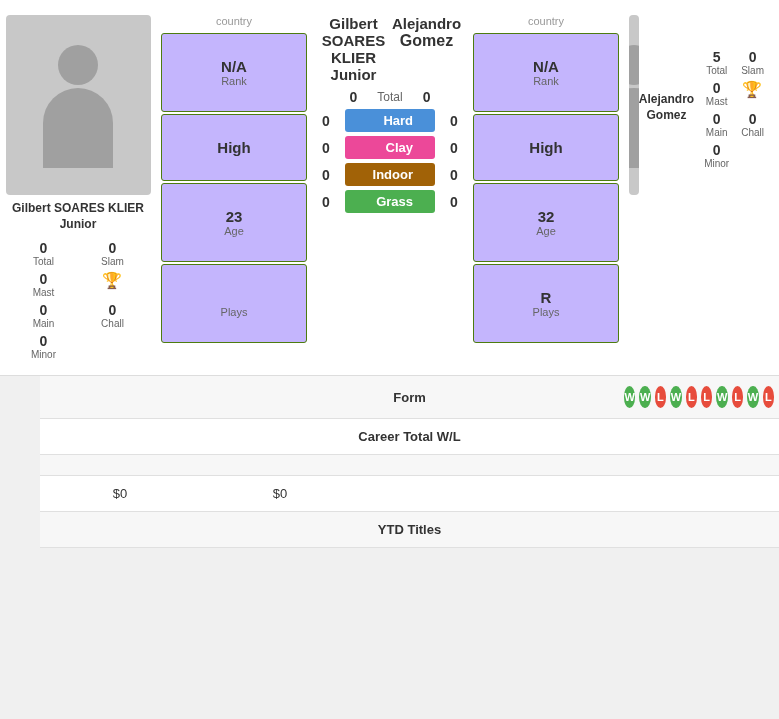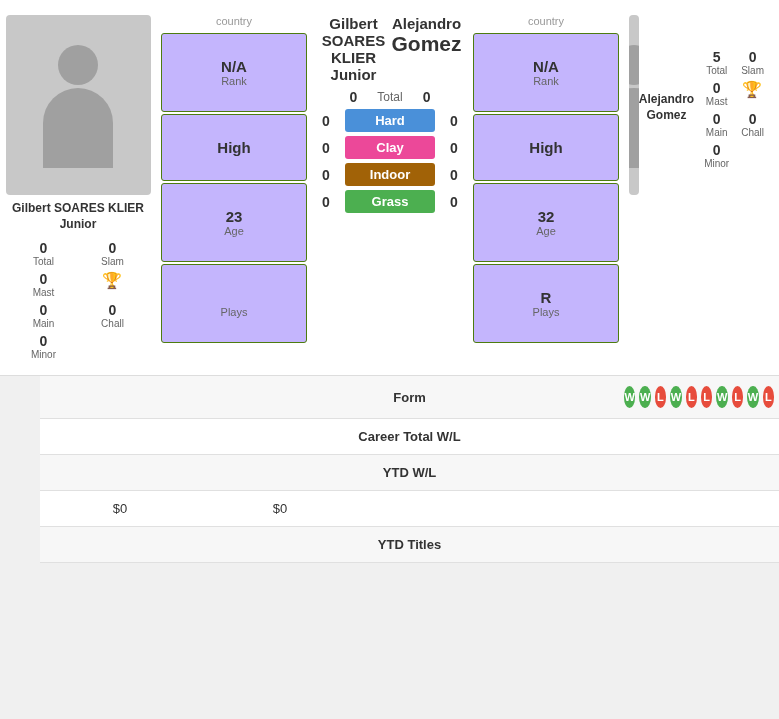--- a/index.html
+++ b/index.html
@@ -148,21 +148,21 @@
       justify-content: center;
       gap: 10px;
       margin-bottom: 4px;
     }
     .surface-badge {
       color: white;
       font-weight: bold;
       font-size: 13px;
       padding: 4px 22px;
       border-radius: 3px;
-      text-align: center;
+      text-align: right;
       min-width: 90px;
     }
     .surface-hard { background: #4a90d9; }
     .surface-clay { background: #ec4899; }
     .surface-indoor { background: #a16207; }
     .surface-grass { background: #4caf50; }
 
     
     .right-info-card {
       width: 175px;
@@ -310,21 +310,21 @@
 
     <div class="center-section">
 
       <div style="display:flex; justify-content:space-between; width:100%; margin-bottom:6px;">
         <div style="text-align:center; flex:1;">
           <div style="font-size:15px;font-weight:bold;">Gilbert SOARES</div>
           <div style="font-size:15px;font-weight:bold;">KLIER Junior</div>
         </div>
         <div style="text-align:center; flex:1;">
           <div style="font-size:15px;font-weight:bold;">Alejandro</div>
-          <div style="font-size:21px;font-weight:bold;">Gomez</div>
+          <div style="font-size:16px;font-weight:bold;">Gomez</div>
         </div>
       </div>
 
       <div class="total-row">
         <span class="score-val">0</span>
         <span class="total-label">Total</span>
         <span class="score-val">0</span>
       </div>
 
       <div id="surface-rows">
@@ -437,21 +437,20 @@
     </div>
 
     <div class="stat-row">
       <div class="stat-row-left"></div>
       <div class="stat-row-label">Career Total W/L</div>
       <div class="stat-row-right"></div>
     </div>
 
     <div class="stat-row alt">
       <div class="stat-row-left"></div>
-      <div class="stat-row-label">YTD W/L</div>
       <div class="stat-row-right"></div>
     </div>
 
     <div class="stat-row">
       <div class="stat-row-left">$0</div>
       <div class="stat-row-right">$0</div>
     </div>
 
     <div class="stat-row alt">
       <div class="stat-row-left"></div>

